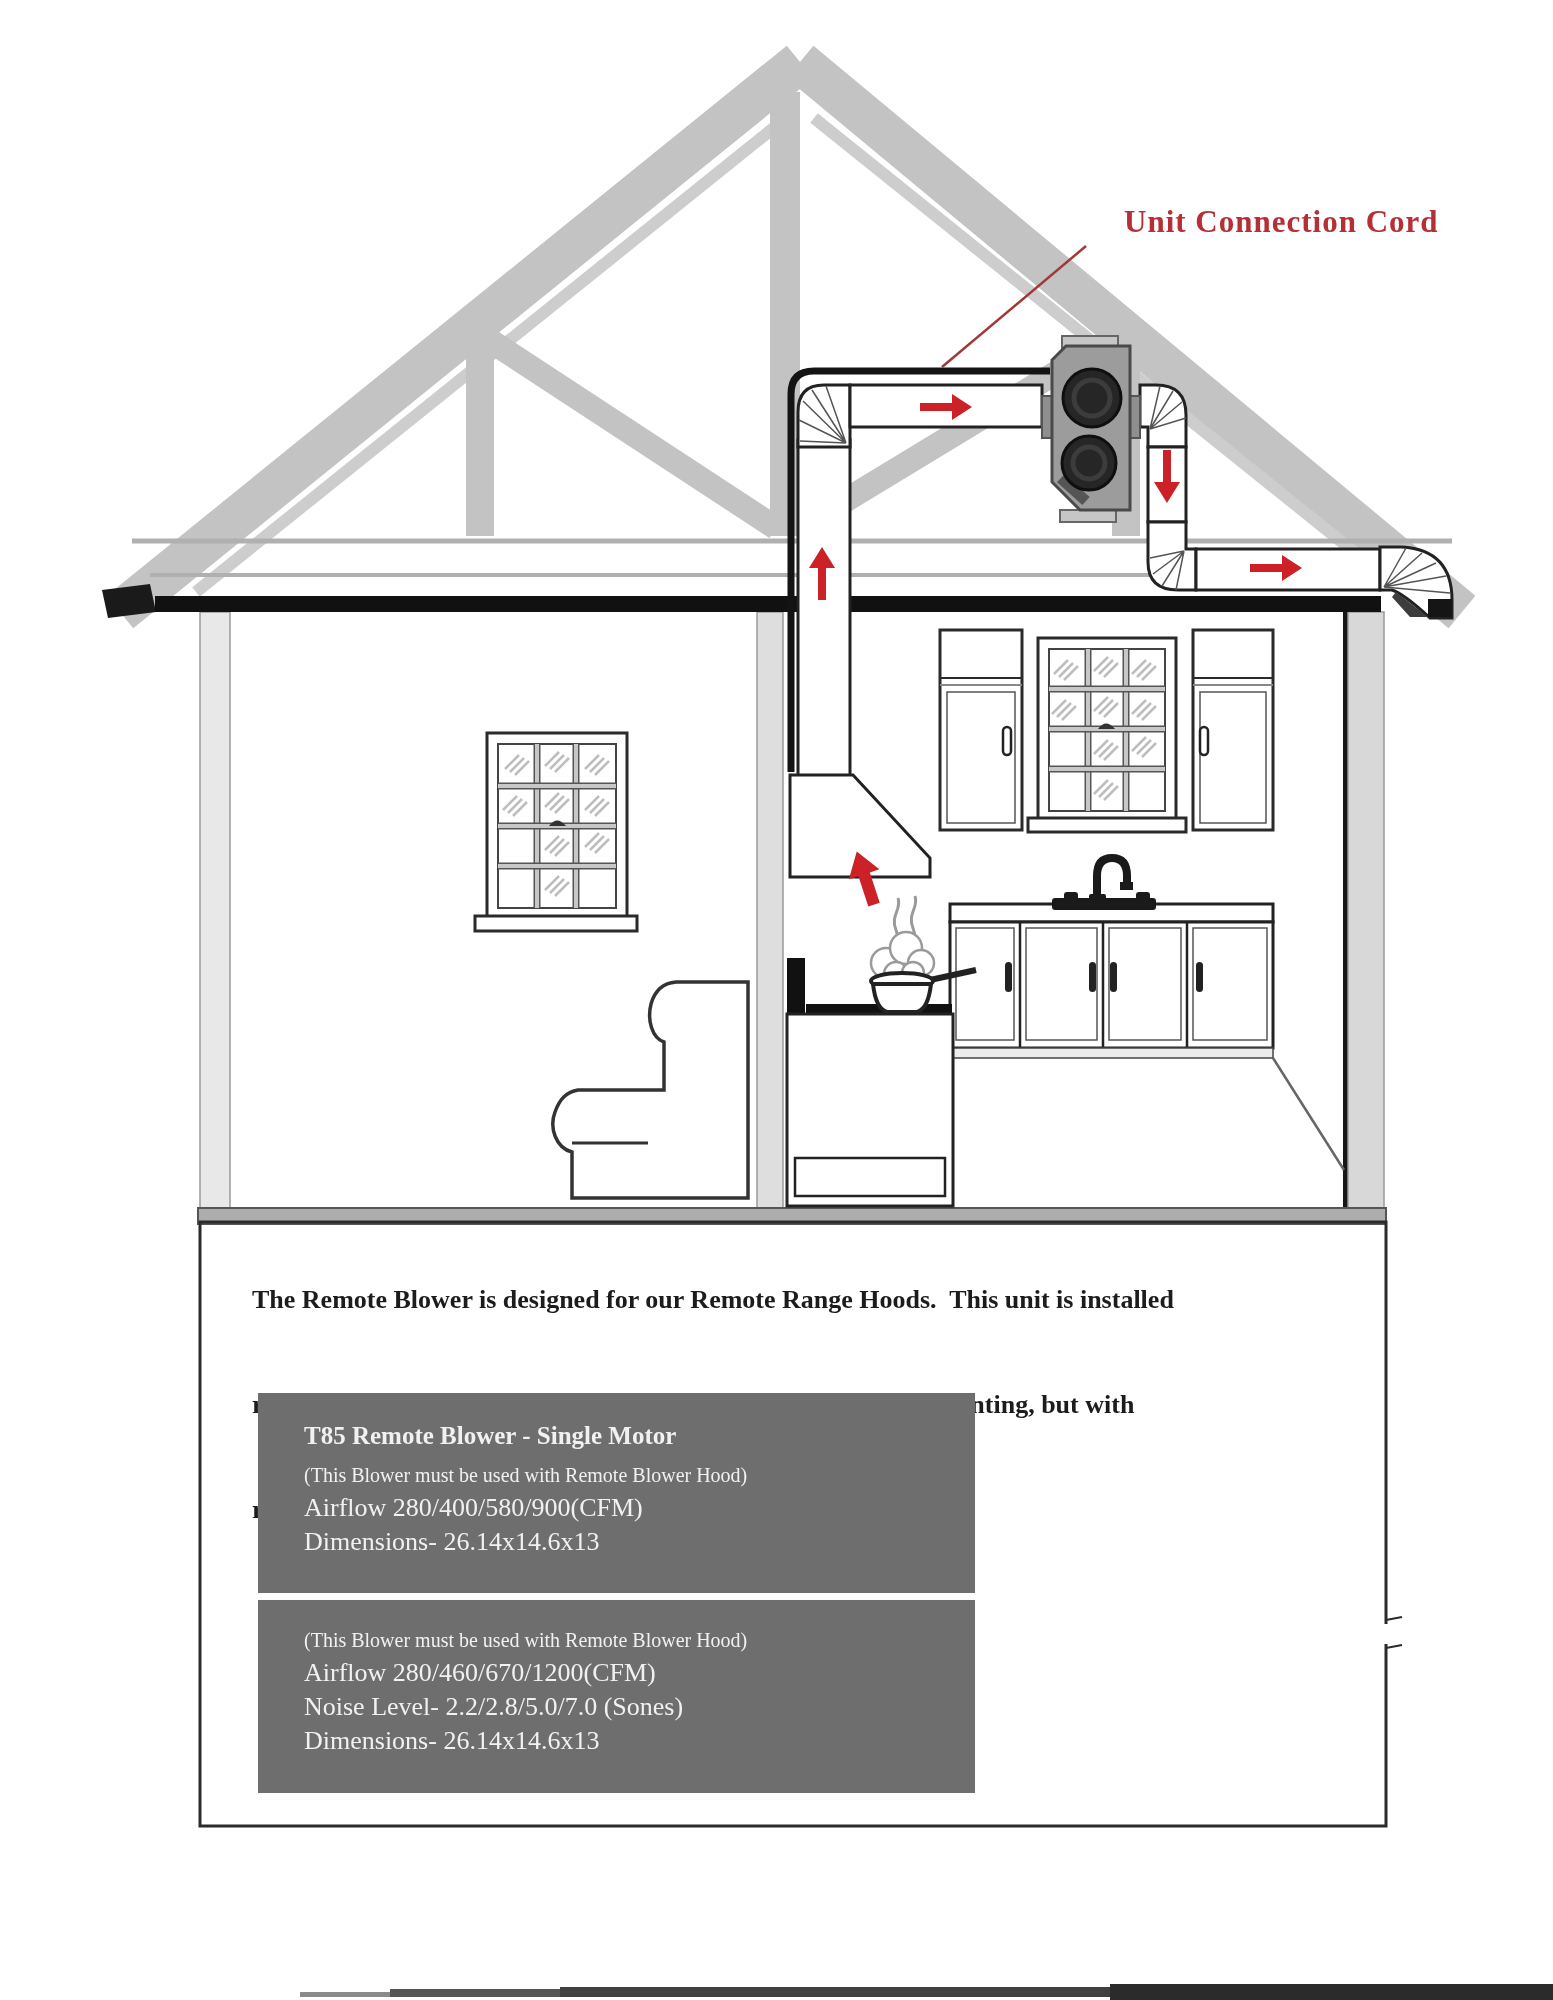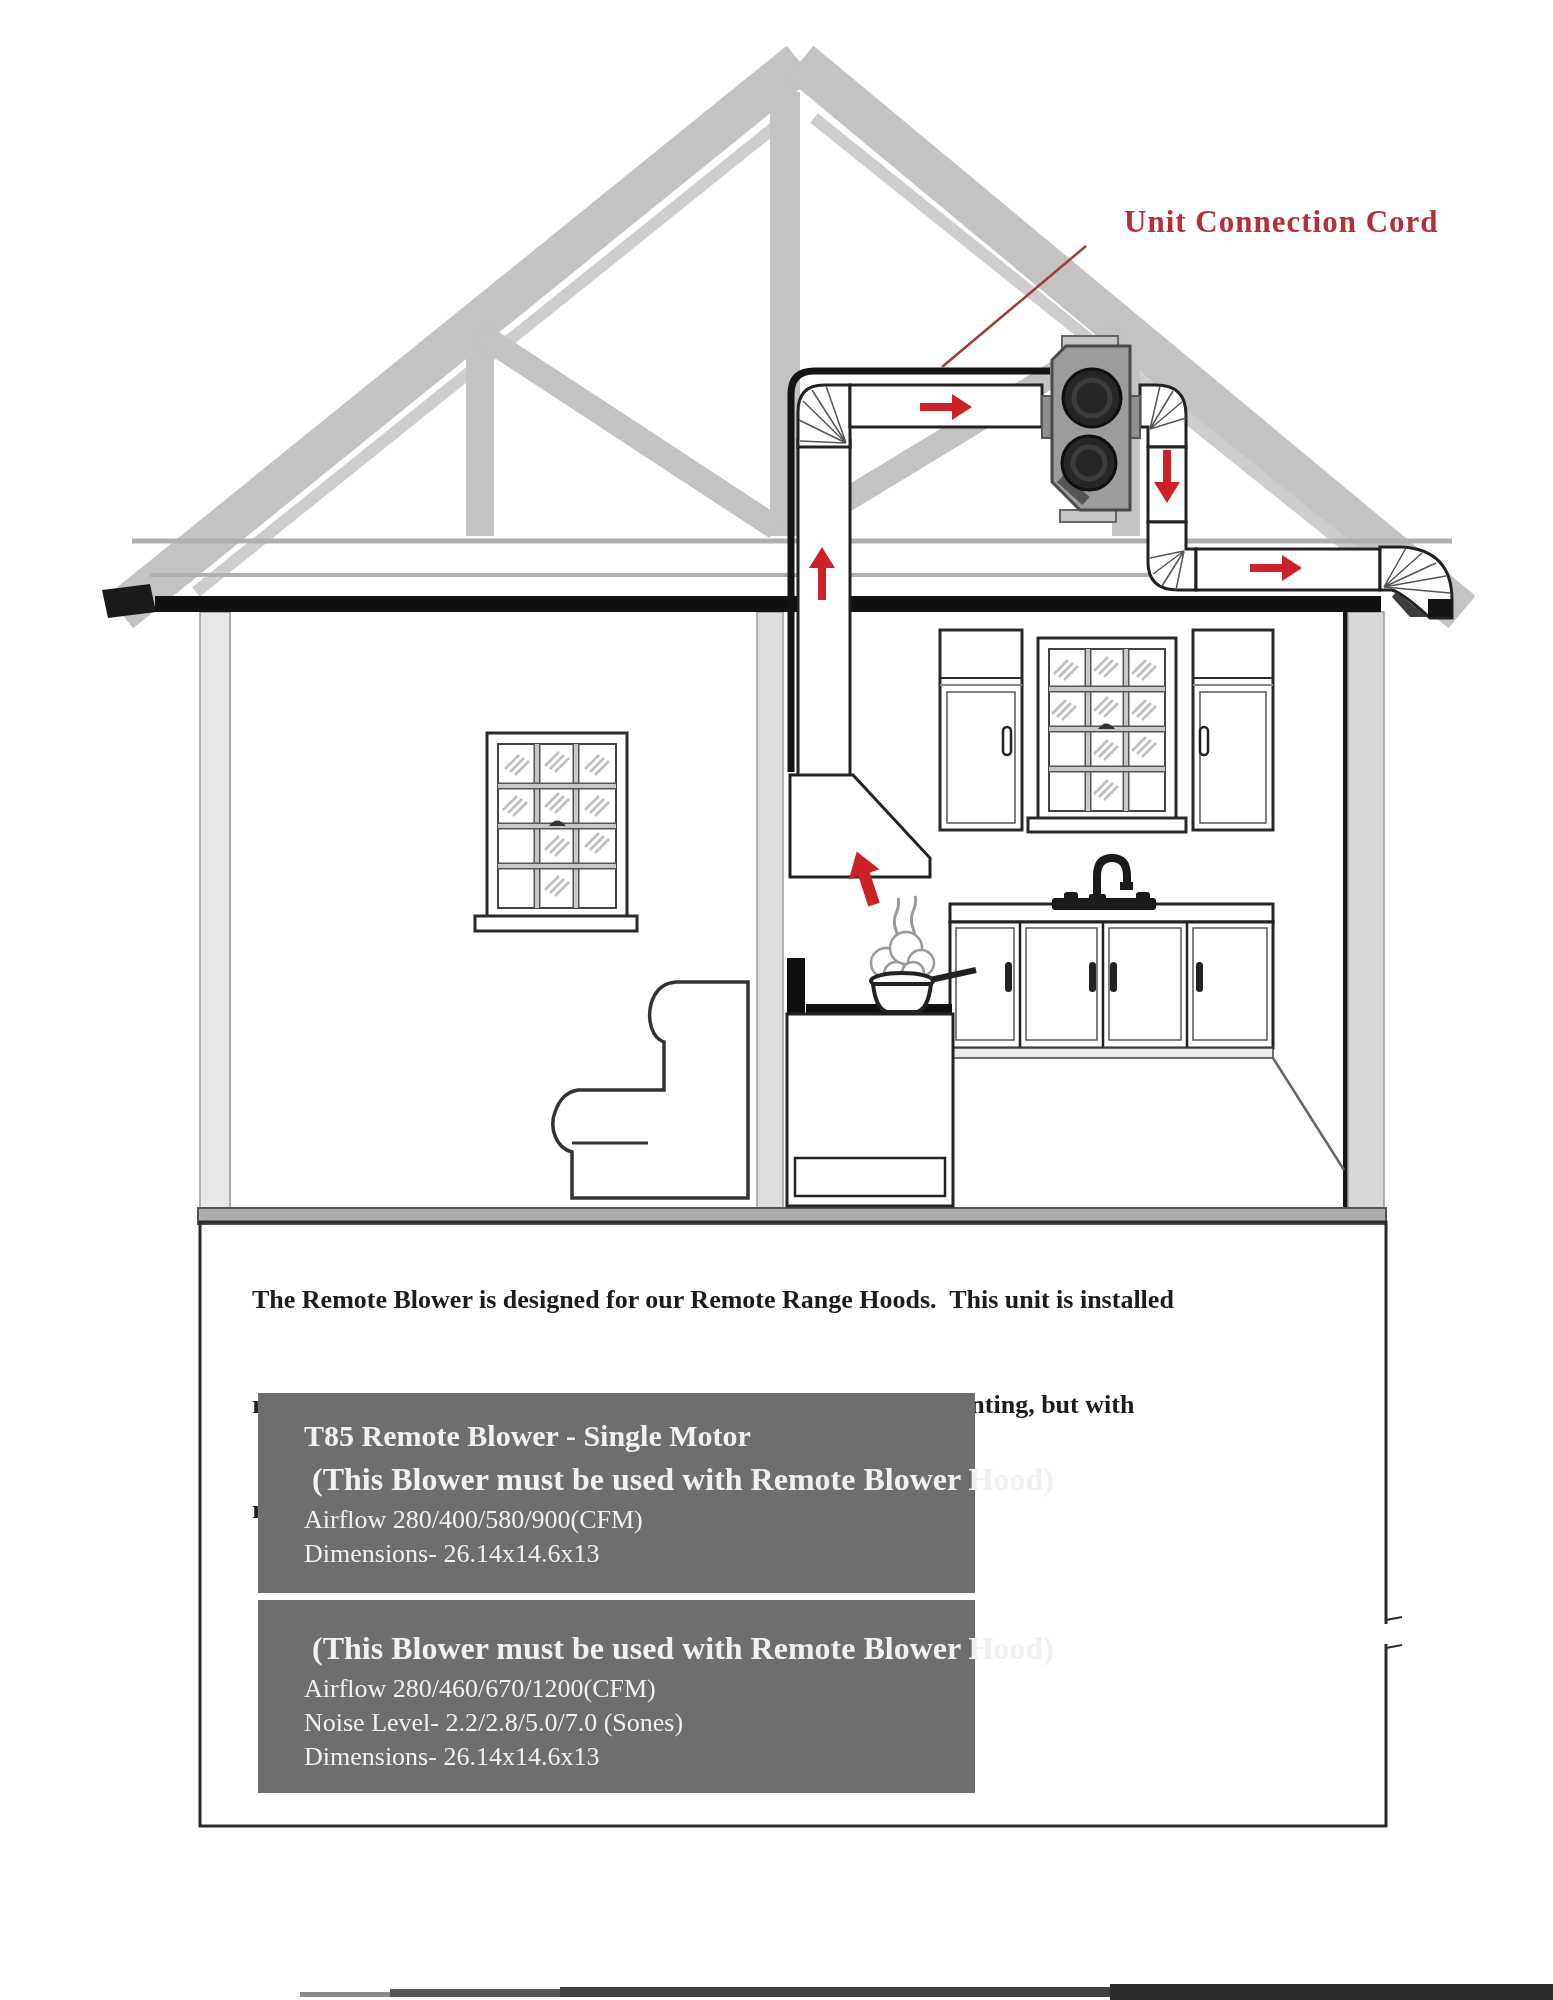--- a/index.html
+++ b/index.html
@@ -15,22 +15,22 @@
   .description{
     position:absolute;left:252px;top:1212px;
     font-size:26px;font-weight:bold;color:#1c1c1c;line-height:35px;white-space:pre;
   }
   .product-panel{
     position:absolute;left:258px;width:717px;background:#6e6e6e;color:#f1f1f1;
     padding:24px 20px 0 46px;box-sizing:border-box;
   }
   .panel-t85{top:1393px;height:200px;}
   .panel-t95{top:1600px;height:193px;}
-  .panel-title{font-size:30px;font-weight:bold;line-height:38px;margin:0 0 4px 0;white-space:pre;}
-  .panel-note{font-size:32px;font-weight:bold;line-height:32px;margin:8px;white-space:pre;}
+  .panel-title{font-size:25px;font-weight:bold;line-height:38px;margin:0 0 4px 0;white-space:pre;}
+  .panel-note{font-size:20px;font-weight:normal;line-height:32px;margin:0;white-space:pre;}
   .panel-spec{font-size:26px;font-weight:normal;line-height:34px;margin:0;white-space:pre;}
 </style>
 </head>
 <body>
 
 <div class="page">
 
 <svg class="diagram-svg" width="1553" height="2000" viewBox="0 0 1553 2000">
   <defs>
     <g id="glint">

